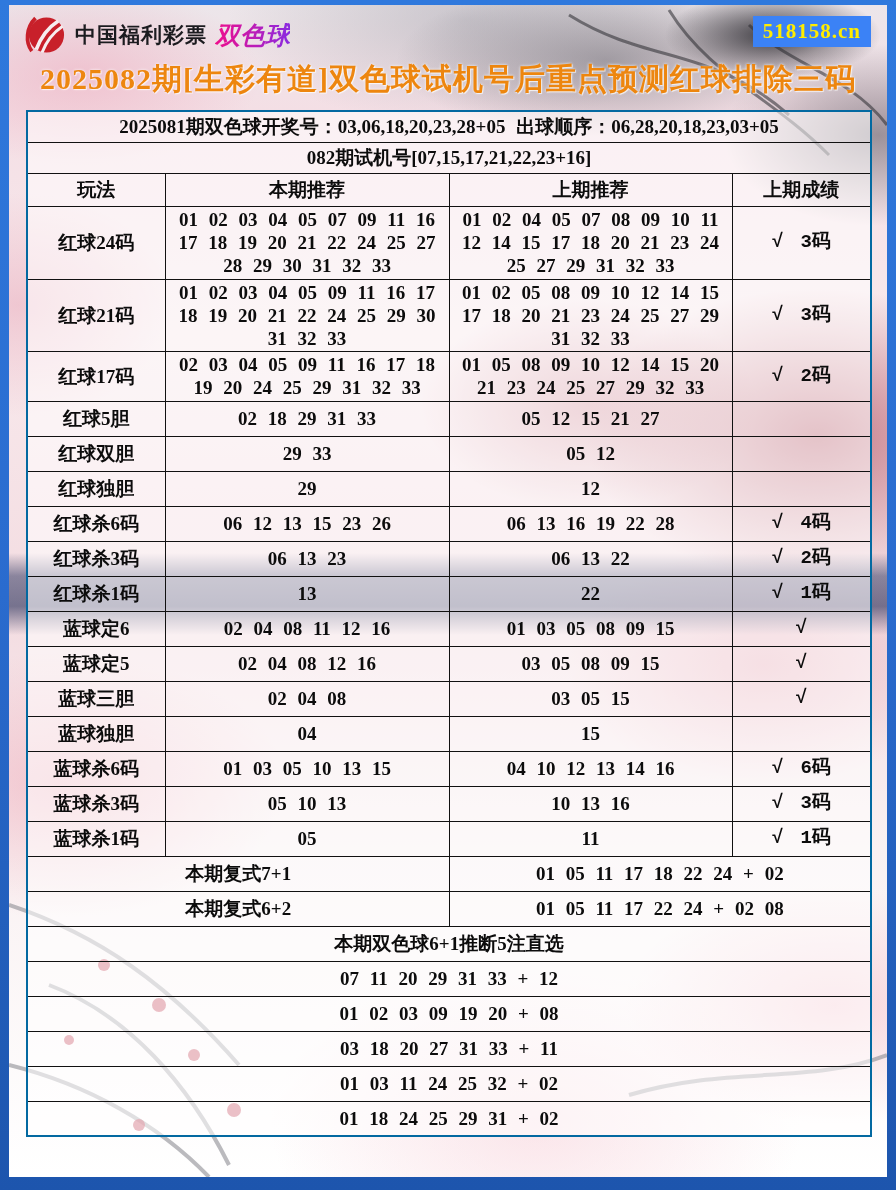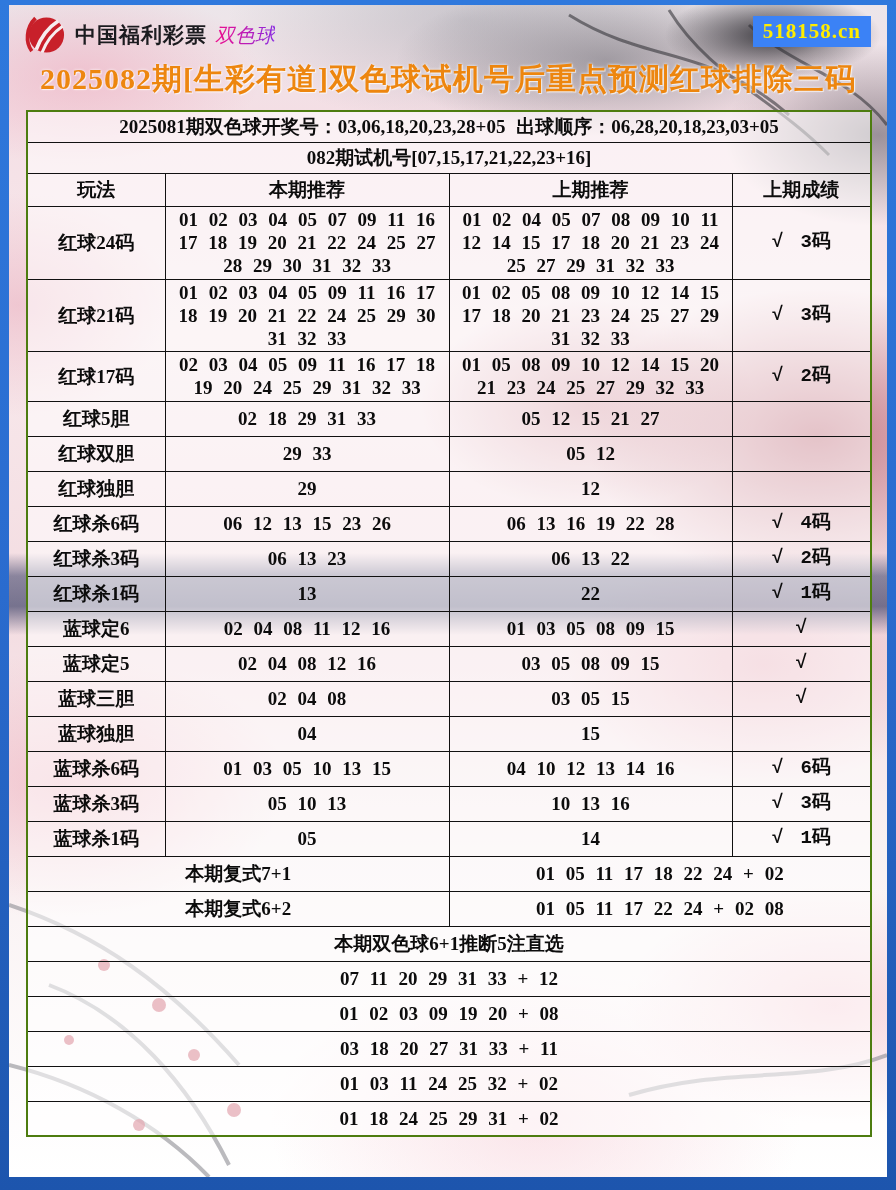--- a/index.html
+++ b/index.html
@@ -42,21 +42,21 @@
     position:absolute; left:0; top:548px; width:100%; height:82px; z-index:0;
     background:linear-gradient(180deg, rgba(34,44,88,0) 0%, rgba(34,44,88,0.50) 28%, rgba(28,38,82,0.58) 65%, rgba(34,44,88,0) 100%);
   }
   .bg-branches{ position:absolute; inset:0; z-index:0; }
 
   
   .hdr{ position:absolute; left:0; top:0; width:100%; height:52px; z-index:2; }
   .logo{ position:absolute; left:14px; top:8px; display:flex; align-items:center; gap:8px; }
   .logo-org{ font-family:"Liberation Sans","DejaVu Sans",sans-serif; font-weight:bold; font-size:21px; color:#1b1b1f; letter-spacing:1px; }
   .logo-prod{
-    font-family:"Liberation Sans","DejaVu Sans",sans-serif; font-weight:normal; font-style:italic; font-size:20px;
+    font-family:"Liberation Sans","DejaVu Sans",sans-serif; font-weight:bold; font-style:italic; font-size:25px;
     background:linear-gradient(90deg,#ef0e8c,#8a2ae0);
     -webkit-background-clip:text; background-clip:text;
     color:#b81bb0; -webkit-text-fill-color:transparent;
   }
   .badge{
     position:absolute; right:16px; top:11px;
     background:#3b82f6; color:#ffec00;
     font-size:21px; font-weight:bold; letter-spacing:1px;
     padding:4px 10px; line-height:1.1;
   }
@@ -66,21 +66,21 @@
     position:absolute; left:0; top:54px; width:100%; z-index:2;
     text-align:center; font-size:30px; font-weight:bold; color:#ed860f;
     text-shadow:0 0 3px rgba(255,255,255,0.9), 1px 1px 0 rgba(255,255,255,0.6);
     letter-spacing:1px; white-space:nowrap;
   }
 
   
   table.main{
     position:absolute; left:17px; top:105px; z-index:2;
     width:844px; border-collapse:collapse; table-layout:fixed;
-    border:2px solid #4d7c0f;
+    border:2px solid #0369a1;
   }
   table.main td{
     border:1px solid #111;
     background:rgba(255,255,255,0.55);
     text-align:center; vertical-align:middle;
     font-weight:bold; color:#0c0c0c;
     font-size:19px; line-height:23px;
     padding:1px 5px;
     word-spacing:6px;
   }
@@ -249,21 +249,21 @@
       </tr>
       <tr class="h1">
         <td class="playlbl">蓝球杀3码</td>
         <td>05 10 13</td>
         <td>10 13 16</td>
         <td class="result">√ 3码</td>
       </tr>
       <tr class="h1">
         <td class="playlbl">蓝球杀1码</td>
         <td>05</td>
-        <td>14</td>
+        <td>11</td>
         <td class="result">√ 1码</td>
       </tr>
 
       <tr class="h1">
         <td class="wide-lbl" colspan="2">本期复式7+1</td>
         <td colspan="2">01 05 11 17 18 22 24 + 02</td>
       </tr>
       <tr class="h1">
         <td class="wide-lbl" colspan="2">本期复式6+2</td>
         <td colspan="2">01 05 11 17 22 24 + 02 08</td>

